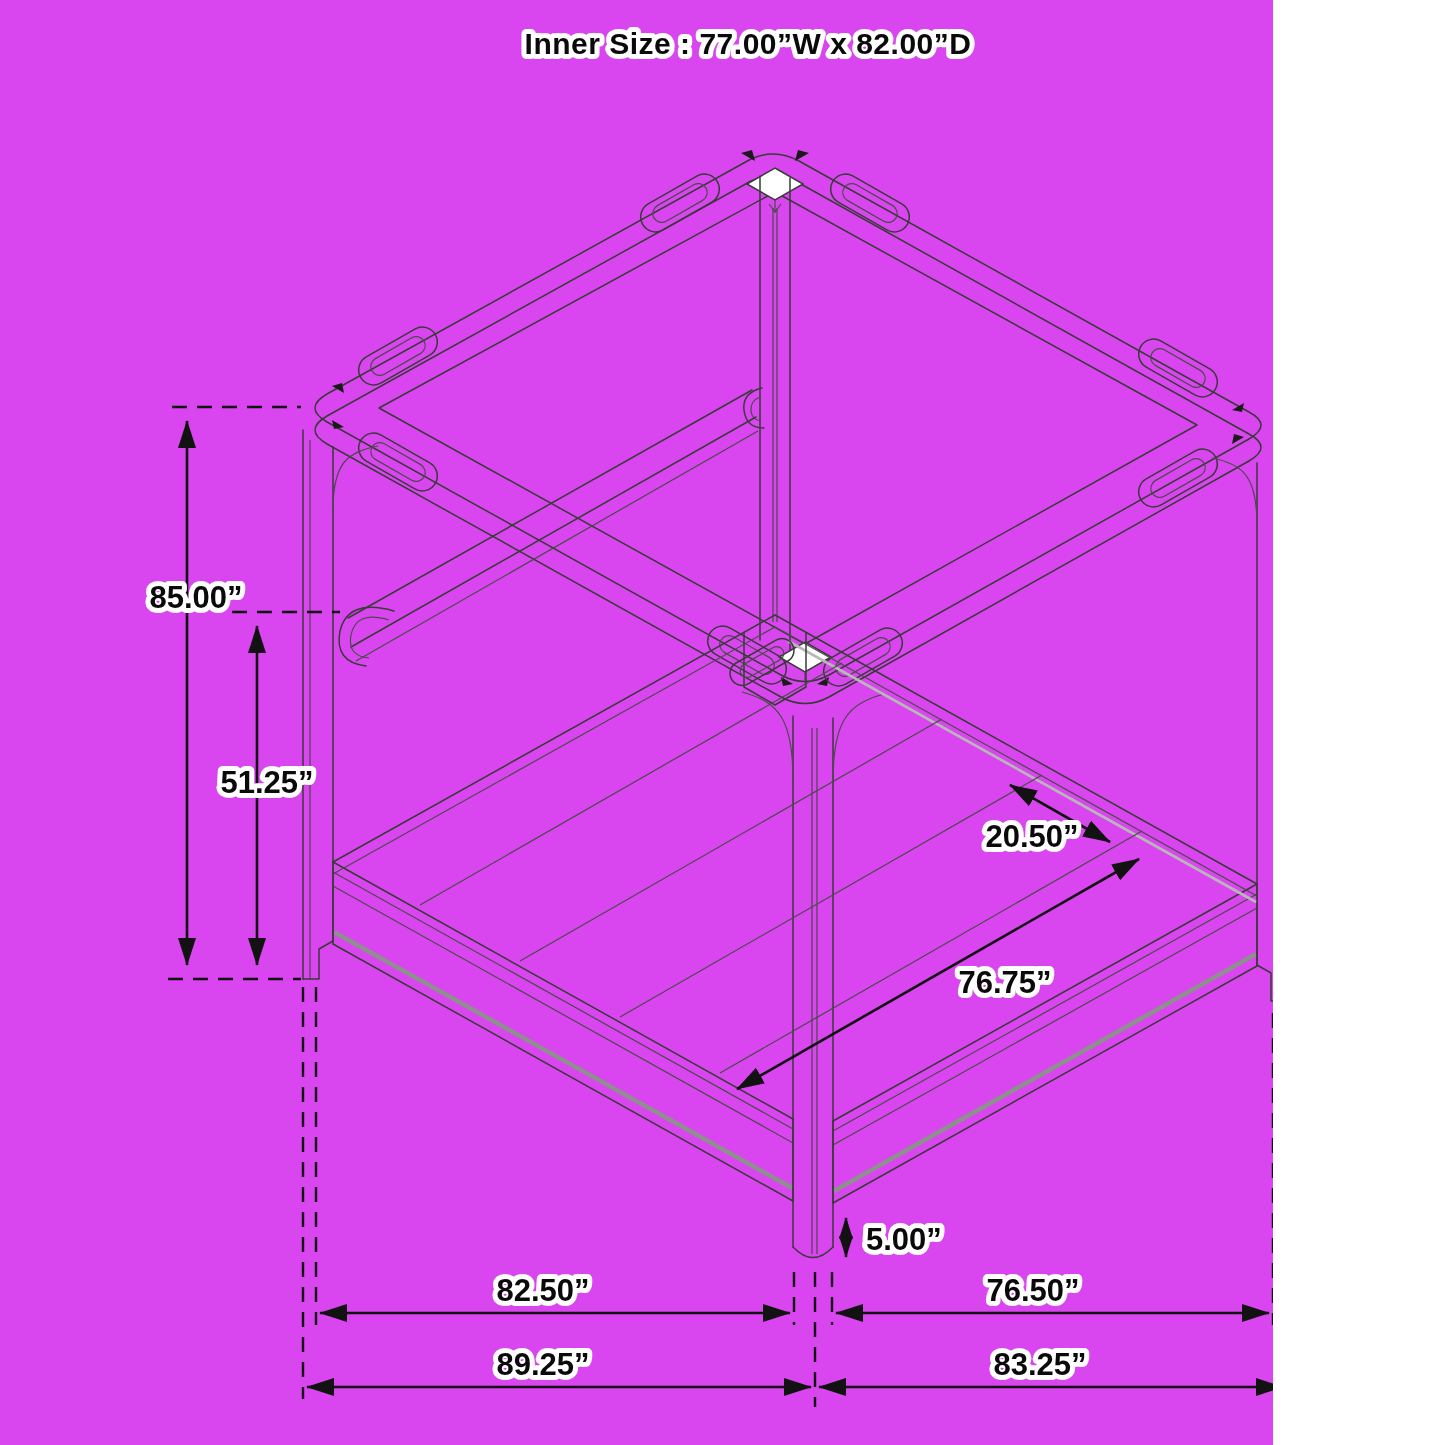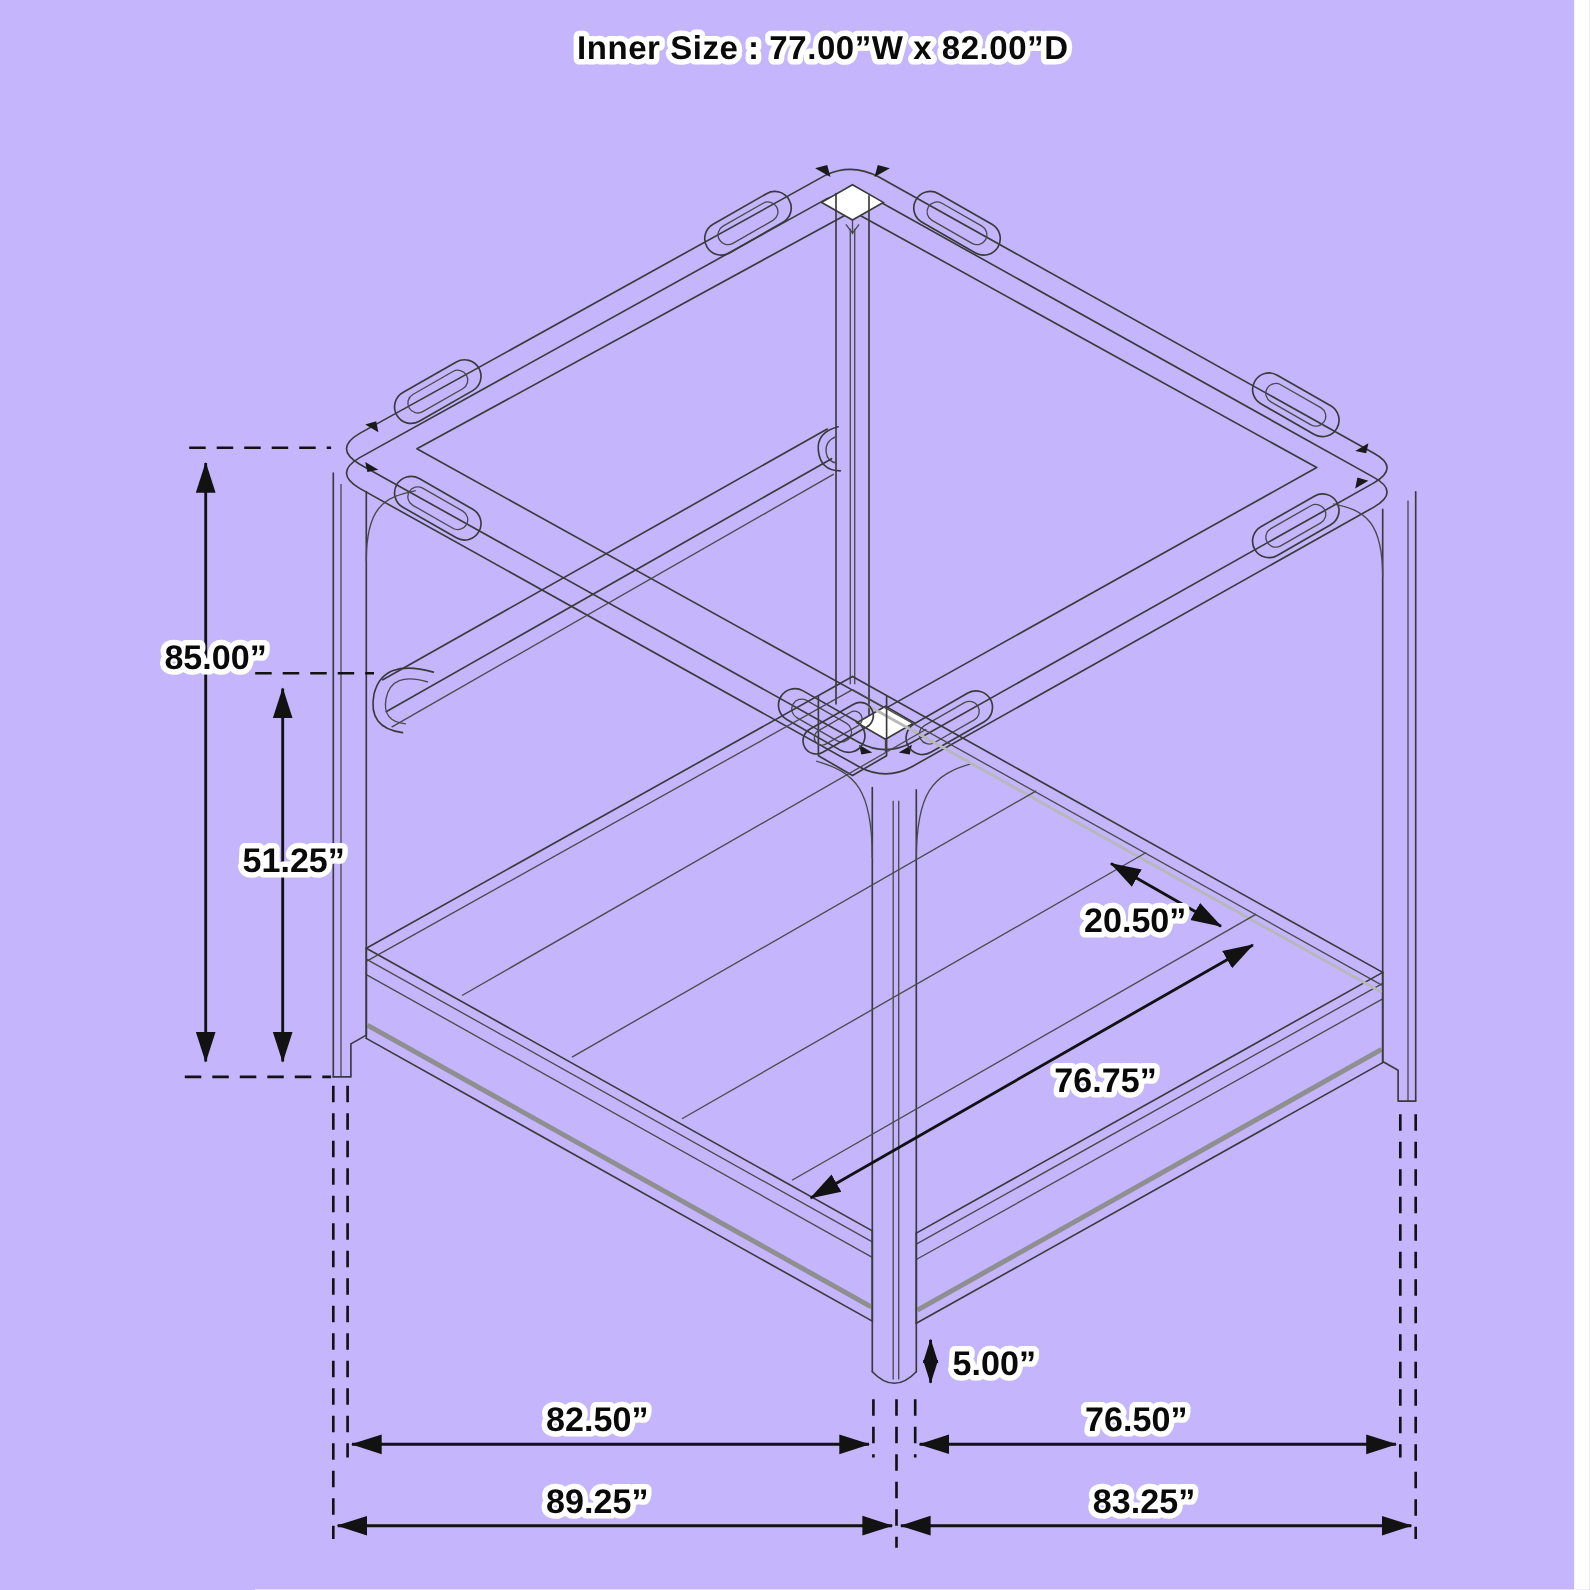--- a/index.html
+++ b/index.html
@@ -1,16 +1,16 @@
 <!DOCTYPE html>
 <html><head>
 <meta charset="utf-8">
 <style>
   html,body{margin:0;padding:0;background:#fff;}
-  .stage{position:relative;width:1431px;height:1445px;background:#c4b5fd;overflow:hidden;
+  .stage{position:relative;width:1273px;height:1445px;background:#d946ef;overflow:hidden;
          font-family:"Liberation Sans",sans-serif;}
   svg{position:absolute;inset:0;}
   .struct{fill:none;stroke:#3a3a3a;stroke-width:1.5;stroke-linejoin:round;stroke-linecap:round;}
   .thin{fill:none;stroke:#4a4a4a;stroke-width:1.2;}
   .accent{fill:none;stroke:#8f8f8f;stroke-width:4.5;}
   .accent-lt{fill:none;stroke:#b8b8b8;stroke-width:2.6;}
   .dim{fill:none;stroke:#121212;stroke-width:2.6;}
   .dash{fill:none;stroke:#121212;stroke-width:2.4;stroke-dasharray:15 10;}
   .cap{fill:#ffffff;stroke:#3a3a3a;stroke-width:1.5;}
   .tick{fill:#1a1a1a;stroke:none;}

